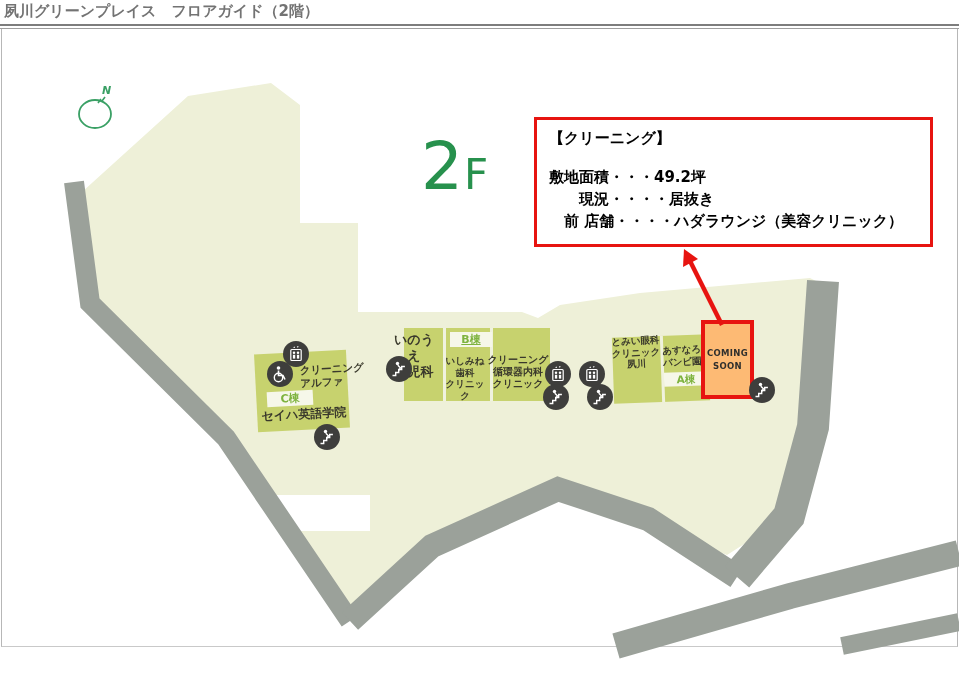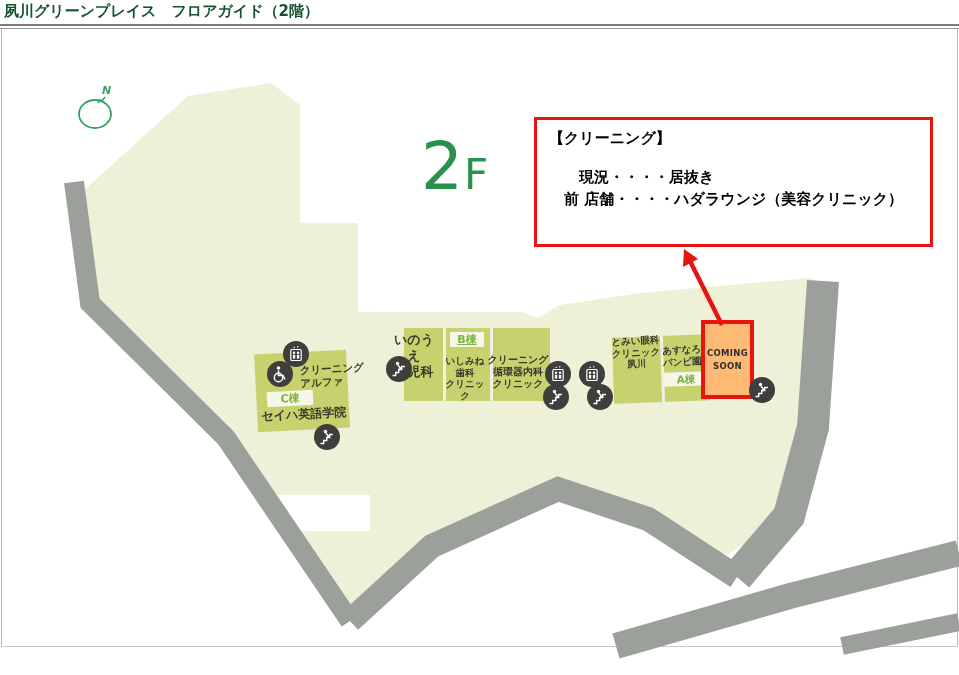--- a/index.html
+++ b/index.html
@@ -1,19 +1,19 @@
 <!DOCTYPE html>
 <html><head>
 <meta charset="utf-8">
 <style>
   html,body{margin:0;padding:0;background:#ffffff;}
   body{width:959px;height:675px;position:relative;overflow:hidden;
        font-family:"DejaVu Sans","Liberation Sans",sans-serif;}
   
-  .page-title{position:absolute;left:4px;top:2px;font-size:15px;font-weight:bold;color:#14532d;z-index:8;}
+  .page-title{position:absolute;left:4px;top:2px;font-size:15px;font-weight:bold;color:#737373;z-index:8;}
   .rule-double{position:absolute;left:0;top:24px;width:959px;height:2px;
                border-top:2px solid #7d7d7d;border-bottom:1px solid #9e9e9e;z-index:8;}
   .frame{position:absolute;left:1px;top:29px;width:955px;height:617px;
          border-left:1px solid #b7b7b7;border-right:1px solid #b7b7b7;border-bottom:1px solid #c9c9c9;z-index:0;}
   
   .stage{position:absolute;left:0;top:0;z-index:1;}
   .arrow-layer{position:absolute;left:0;top:0;z-index:6;pointer-events:none;}
   
   .block{position:absolute;z-index:2;background:#c7d26e;}
   .divider{position:absolute;top:0;bottom:0;width:3px;background:#f0f2de;}
@@ -63,21 +63,21 @@
 アルファ</div>
 <div class="banner" style="left:267px;top:391px;width:46px;height:15px;transform:rotate(-3deg);">C棟</div>
 <div class="tenant" style="left:254px;top:407px;width:100px;transform:rotate(-3deg);font-size:12px;">セイハ英語学院</div>
 
 <div class="block" style="left:404px;top:328px;width:146px;height:73px;">
   <span class="divider" style="left:39px;"></span>
   <span class="divider" style="left:86px;"></span>
 </div>
 <div class="tenant" style="left:392px;top:332px;width:44px;font-size:13px;">いのうえ
 小児科</div>
-<div class="banner" style="left:450px;top:332px;width:34px;height:15px;text-decoration:underline;">B棟</div>
+<div class="banner" style="left:450px;top:332px;width:42px;height:15px;text-decoration:underline;">B棟</div>
 <div class="tenant" style="left:441px;top:356px;width:48px;font-family:Liberation Mono, monospace;">いしみね
 歯科
 クリニック</div>
 <div class="tenant" style="left:485px;top:354px;width:66px;font-size:10px;">クリーニング
 循環器内科
 クリニック</div>
 
 <div class="block" style="left:613px;top:336px;width:96px;height:66px;transform:rotate(-2deg);">
   <span class="divider" style="left:48px;"></span>
 </div>
@@ -102,20 +102,21 @@
   <svg width="46" height="48" viewBox="0 0 46 48">
     <ellipse cx="19" cy="30" rx="16" ry="14" fill="none" stroke="#3aa065" stroke-width="1.8"></ellipse>
     <path d="M25,15 l-3,4 M29,13 l-3,4" fill="none" stroke="#3aa065" stroke-width="1.6"></path>
   </svg>
   <span class="compass-n">N</span>
 </div>
 
 <div class="callout">
   <div class="callout-title">【クリーニング】</div>
   <div class="callout-lines">
+    <div class="callout-line">敷地面積・・・49.2坪</div>
     <div class="callout-line">　　現況・・・・居抜き</div>
     <div class="callout-line">　前 店舗・・・・ハダラウンジ（美容クリニック）</div>
   </div>
 </div>
 
 <svg class="arrow-layer" width="959" height="675" viewBox="0 0 959 675">
   <line x1="722" y1="325" x2="690" y2="261" stroke="#e71410" stroke-width="4.5"></line>
   <polygon points="684,249 698,259 683,267" fill="#e71410"></polygon>
 </svg>
 

